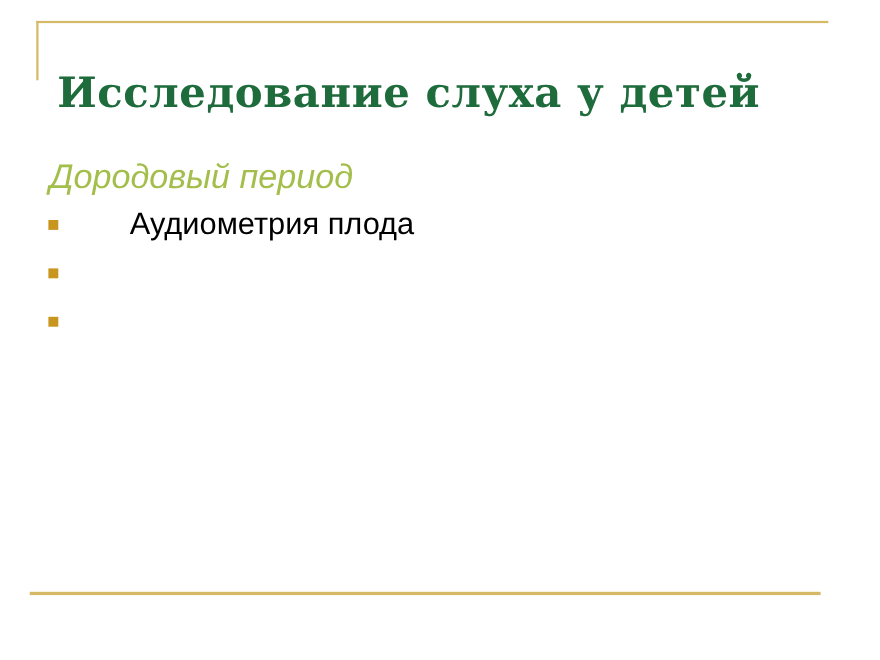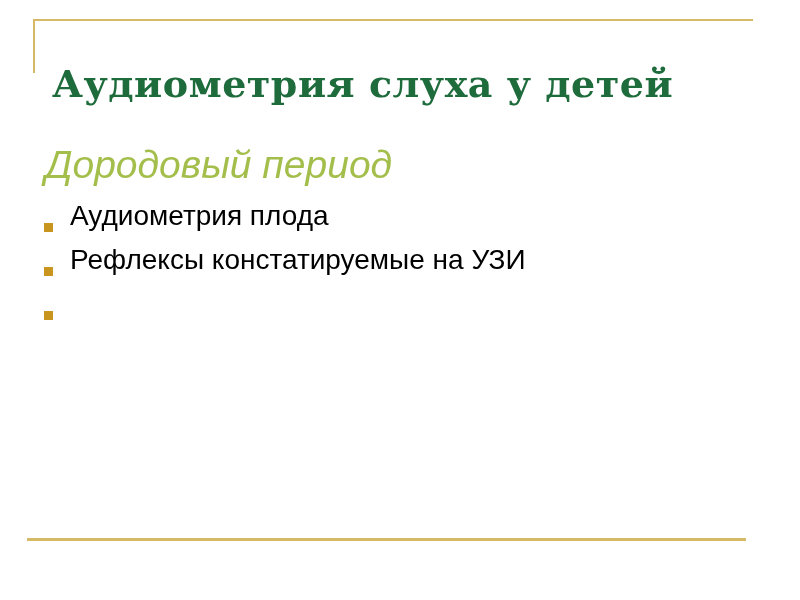--- a/index.html
+++ b/index.html
@@ -27,66 +27,66 @@
     width:720px;
     font-family:"DejaVu Serif","Liberation Serif",serif;
     font-size:38px;
     letter-spacing:0.5px;
     color:var(--title-color);
     white-space:nowrap;
   }
   .slide-subtitle{
     position:absolute;
     left:45px;top:143px;
-    font-size:39px;
+    font-size:31px;
     font-style:italic;
     color:var(--subtitle-color);
     white-space:nowrap;
   }
   .bullet-list{
     position:absolute;
     left:44px;top:188px;
     margin:0;padding:0;
     list-style:none;
   }
   .bullet-item{
     display:flex;
-    align-items:flex-end;
+    align-items:flex-start;
     height:44px;
     font-size:28px;
     color:var(--body-color);
+    gap:48px;
   }
   .bullet-marker{
     flex:0 0 auto;
     width:9px;height:9px;
     margin:12px 17px 0 0;
     background:var(--bullet-color);
   }
   .bullet-text{white-space:nowrap;}
 </style>
 </head>
 <body>
 
 <div class="slide">
 
   <div class="rule rule-top"></div>
   <div class="rule rule-left"></div>
 
-  <h1 class="slide-title">Аудиометрия слуха у детей</h1>
+  <h1 class="slide-title">Исследование слуха у детей</h1>
 
   <div class="slide-subtitle">Дородовый период</div>
 
   <ul class="bullet-list">
     <li class="bullet-item">
       <span class="bullet-marker"></span>
       <span class="bullet-text">Аудиометрия плода</span>
     </li>
     <li class="bullet-item">
       <span class="bullet-marker"></span>
-      <span class="bullet-text">Рефлексы констатируемые на УЗИ</span>
     </li>
     <li class="bullet-item">
       <span class="bullet-marker"></span>
     </li>
   </ul>
 
   <div class="rule rule-bottom"></div>
 
 </div>
 

